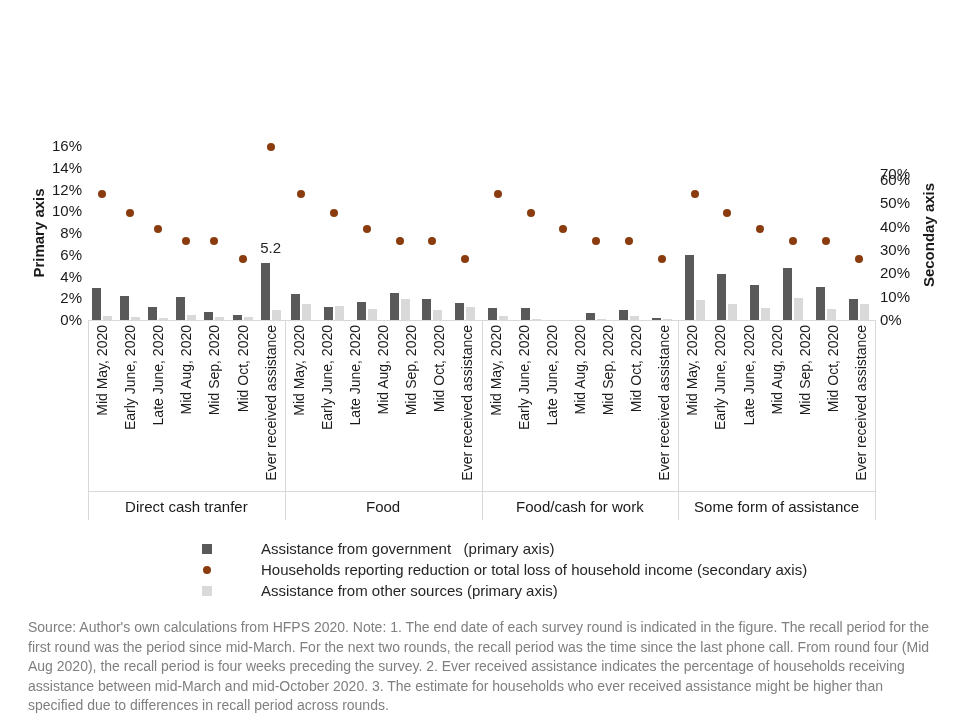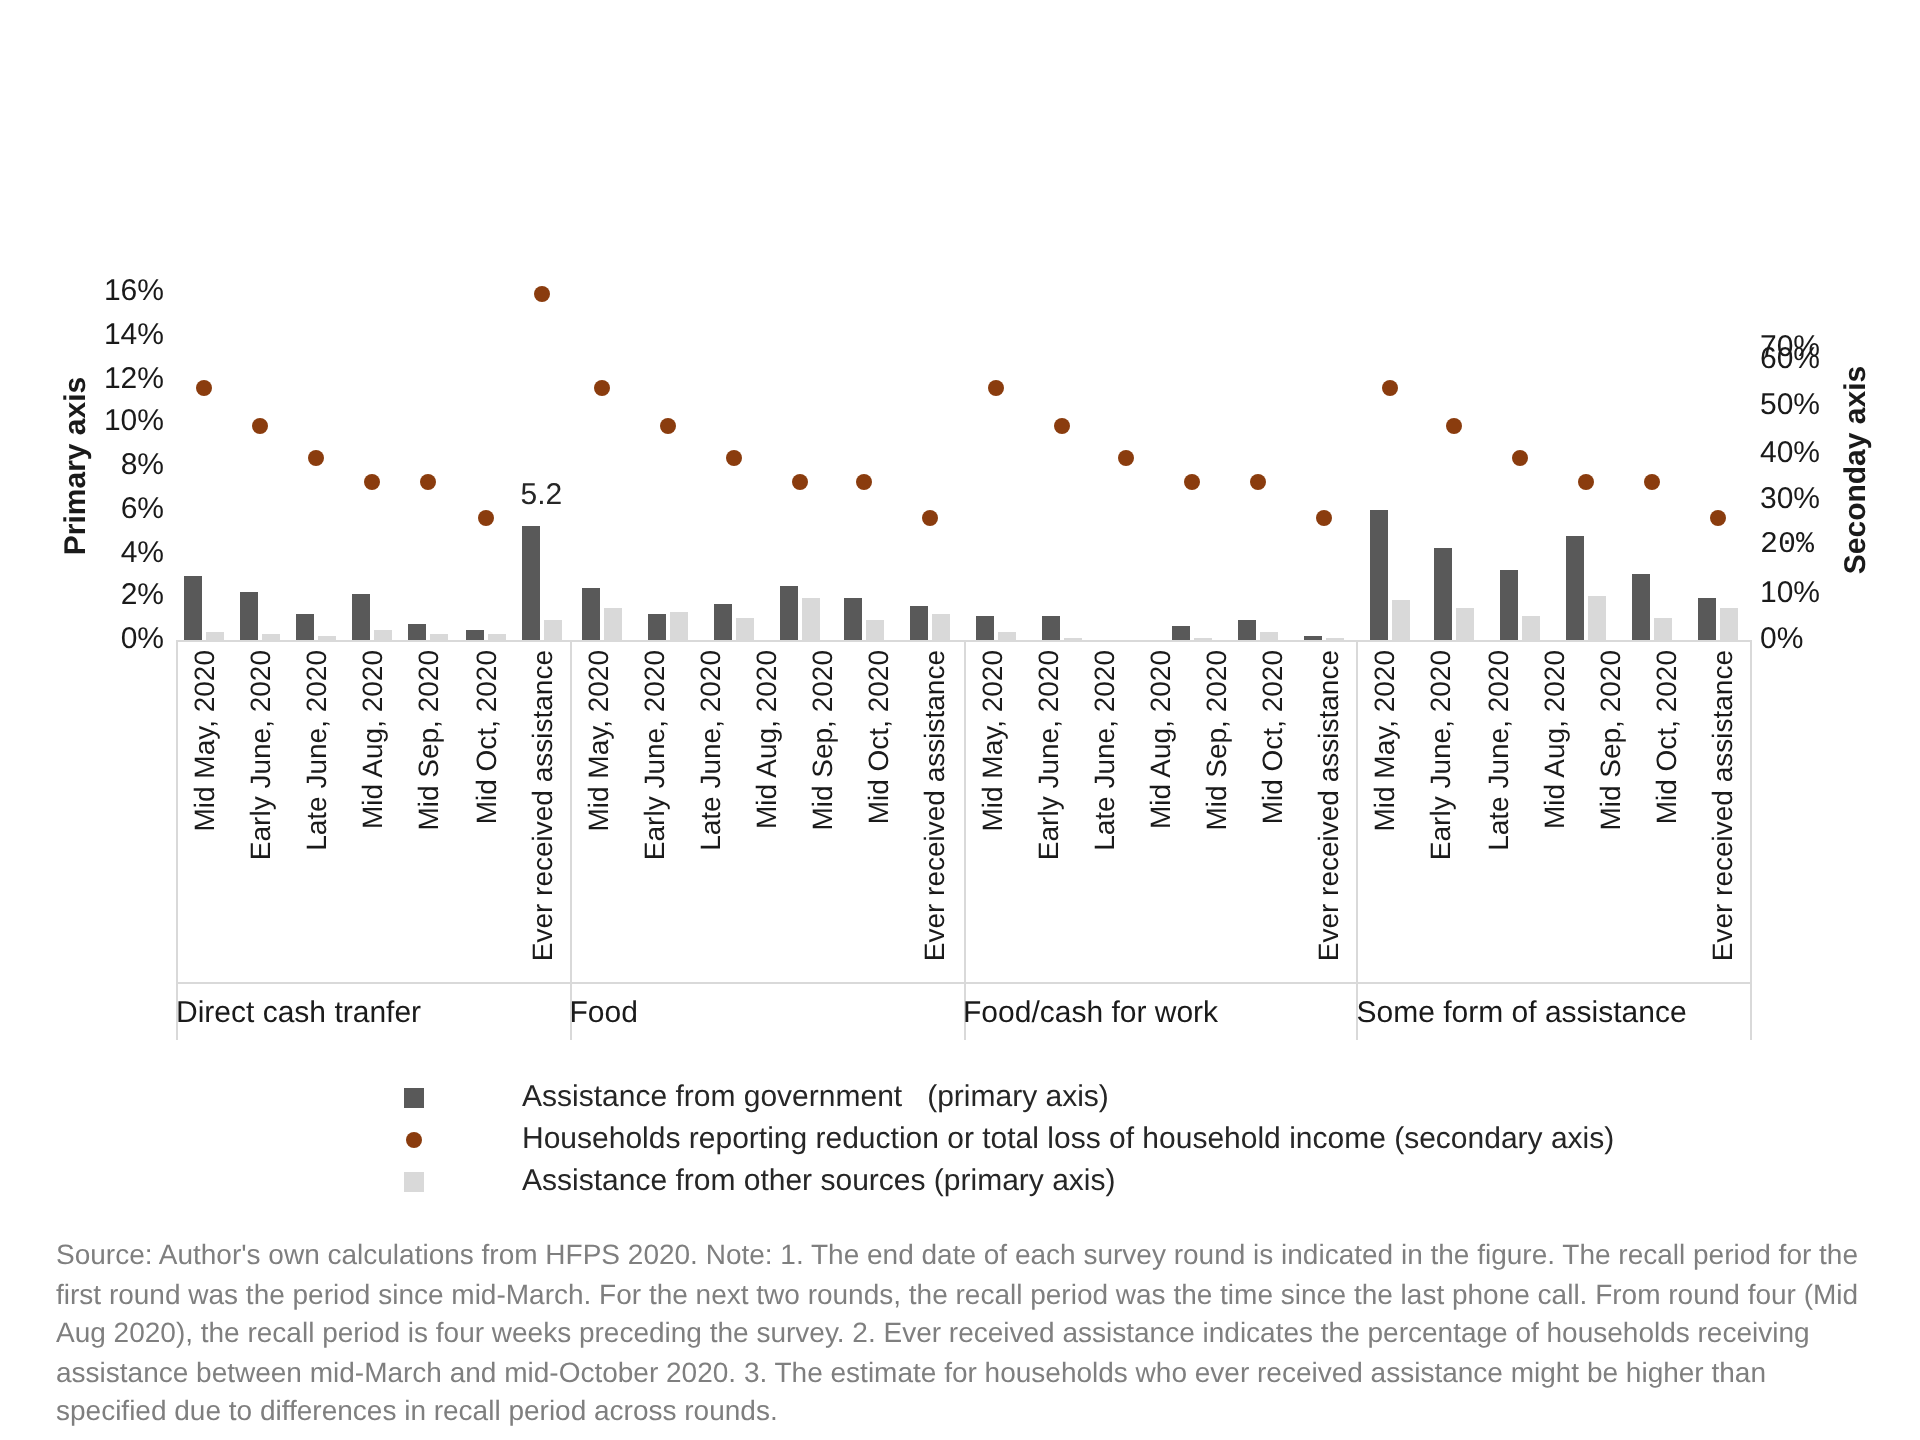--- a/index.html
+++ b/index.html
@@ -22,21 +22,21 @@
           text-align:right;font-size:15px;color:#1a1a1a;}
   .tick-s{position:absolute;width:50px;left:880px;height:16px;line-height:16px;
           text-align:left;font-size:15px;color:#1a1a1a;}
   .axis-title{position:absolute;font-size:15px;font-weight:bold;color:#1a1a1a;
               white-space:nowrap;transform:translate(-50%,-50%) rotate(-90deg);}
   .xlabel{position:absolute;width:170px;height:20px;line-height:20px;text-align:right;
           font-size:14px;color:#1a1a1a;white-space:nowrap;
           transform:rotate(-90deg);transform-origin:0 0;}
   .sep{position:absolute;width:1px;background:#d9d9d9;}
   .hline{position:absolute;height:1px;background:#d9d9d9;}
-  .group-label{position:absolute;top:496px;height:22px;line-height:22px;
+  .group-label{position:absolute;top:496px;height:22px;line-height:22px;text-align:center;
                font-size:15px;color:#1a1a1a;}
   .legend{position:absolute;left:202px;top:538px;}
   .legend-row{display:flex;align-items:center;height:21px;gap:43px;}
   .legend-sq{width:10px;height:10px;margin-right:6px;flex:none;}
   .legend-dot{width:8px;height:8px;border-radius:50%;margin:0 7px 0 1px;flex:none;}
   .legend-text{font-size:15px;color:#262626;white-space:pre;}
   .source{position:absolute;left:28px;top:618px;width:908px;font-size:14px;
           line-height:19.5px;color:#7f7f7f;}
 </style>
 </head>
@@ -54,21 +54,21 @@
       <div class="tick-p" style="top: 246.75px;">6%</div>
       <div class="tick-p" style="top: 225px;">8%</div>
       <div class="tick-p" style="top: 203.25px;">10%</div>
       <div class="tick-p" style="top: 181.5px;">12%</div>
       <div class="tick-p" style="top: 159.75px;">14%</div>
       <div class="tick-p" style="top: 138px;">16%</div>
     </div>
   <div id="secondary-ticks">
       <div class="tick-s" style="top: 312px;">0%</div>
       <div class="tick-s" style="top: 288.676px;">10%</div>
-      <div class="tick-s" style="top: 265.351px; font-family: Liberation Mono, monospace;">20%</div>
+      <div class="tick-s" style="top: 265.351px;">20%</div>
       <div class="tick-s" style="top: 242.027px;">30%</div>
       <div class="tick-s" style="top: 218.702px;">40%</div>
       <div class="tick-s" style="top: 195.378px;">50%</div>
       <div class="tick-s" style="top: 172.054px;">60%</div>
       <div class="tick-s" style="top: 166px;">70%</div>
     </div>
 
   <div class="plot">
     <div class="groups" id="groups">
         <div class="group">

